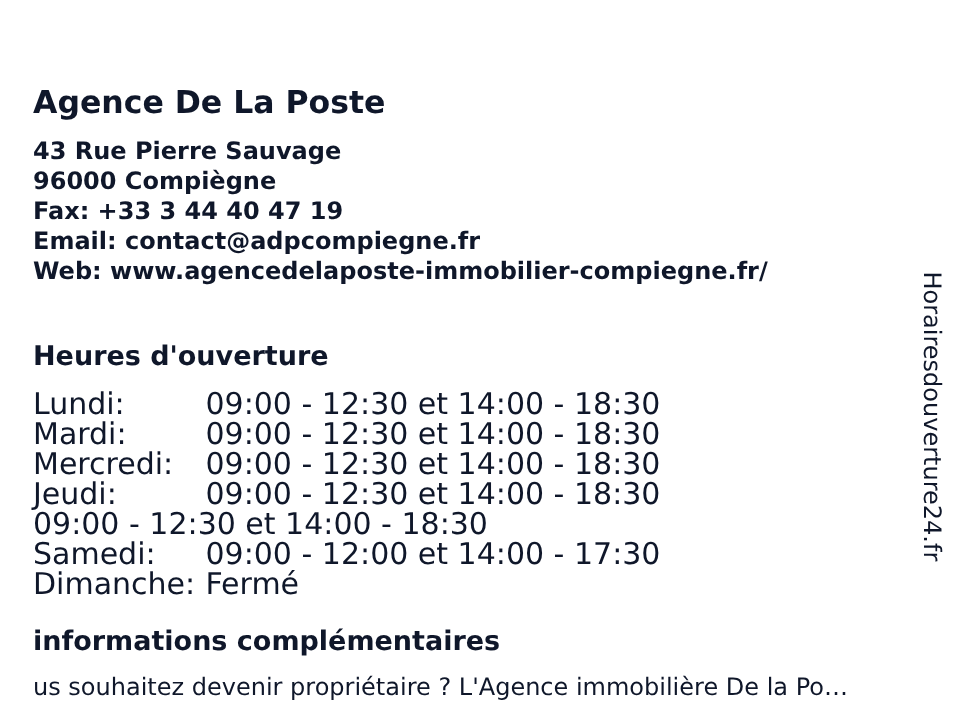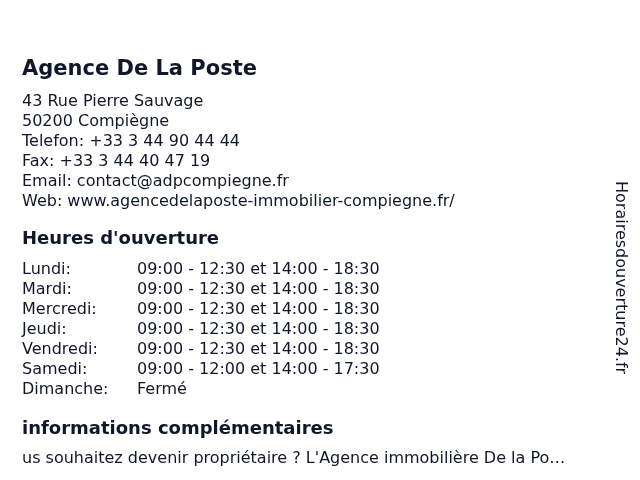--- a/index.html
+++ b/index.html
@@ -28,38 +28,39 @@
     line-height: 24px;
     white-space: nowrap;
   }
   .contact {
     position: absolute;
     left: 22px;
     top: 43px;
     font-size: 16px;
     line-height: 19.9px;
     white-space: nowrap;
+    font-weight: bold;
   }
   .section-heading {
     position: absolute;
     left: 22px;
     margin: 0;
     font-size: 18px;
     font-weight: bold;
     line-height: 22px;
     white-space: nowrap;
     text-align: right;
   }
   .hours-heading { top: 179px; }
   .info-heading  { top: 369px; }
   .hours {
     position: absolute;
     left: 22px;
     top: 211px;
-    font-size: 16px;
+    font-size: 20px;
     line-height: 20px;
   }
   .hours .row { display: flex; }
   .hours .day {
     width: 115px;
     flex: 0 0 115px;
     white-space: nowrap;
   }
   .hours .times { white-space: nowrap; }
   .info-text {
@@ -82,22 +83,21 @@
 </style>
 </head>
 <body>
 
 <div class="page">
 
   <h1 class="title">Agence De La Poste</h1>
 
   <div class="contact">
     <div>43 Rue Pierre Sauvage</div>
-    <div>50200 Compiègne</div>
-    <div>Telefon: +33 3 44 90 44 44</div>
+    <div>96000 Compiègne</div>
     <div>Fax: +33 3 44 40 47 19</div>
     <div>Email: contact@adpcompiegne.fr</div>
     <div>Web: www.agencedelaposte-immobilier-compiegne.fr/</div>
   </div>
 
   <h2 class="section-heading hours-heading">Heures d'ouverture</h2>
 
   <div class="hours">
     <div class="row">
       <span class="day">Lundi:</span>
@@ -109,21 +109,20 @@
     </div>
     <div class="row">
       <span class="day">Mercredi:</span>
       <span class="times">09:00 - 12:30 et 14:00 - 18:30</span>
     </div>
     <div class="row">
       <span class="day">Jeudi:</span>
       <span class="times">09:00 - 12:30 et 14:00 - 18:30</span>
     </div>
     <div class="row">
-      <span class="day">Vendredi:</span>
       <span class="times">09:00 - 12:30 et 14:00 - 18:30</span>
     </div>
     <div class="row">
       <span class="day">Samedi:</span>
       <span class="times">09:00 - 12:00 et 14:00 - 17:30</span>
     </div>
     <div class="row">
       <span class="day">Dimanche:</span>
       <span class="times">Fermé</span>
     </div>

